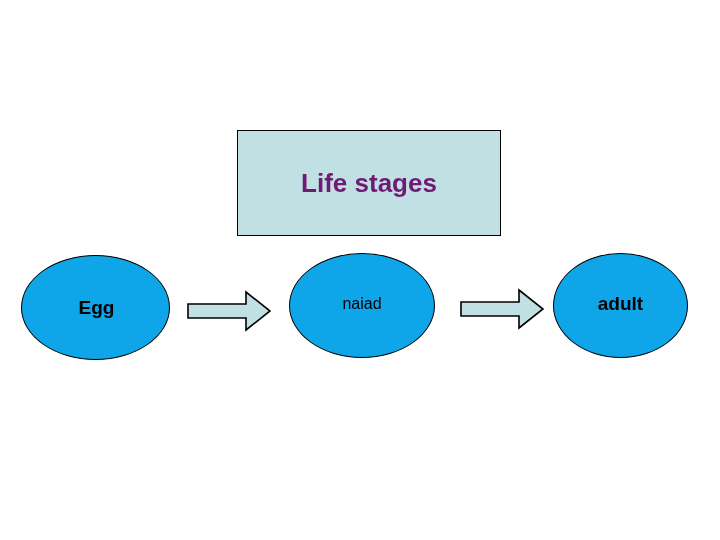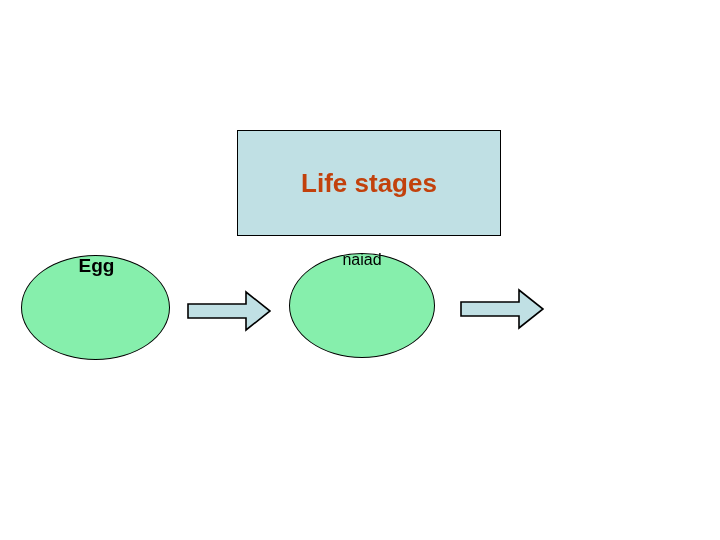--- a/index.html
+++ b/index.html
@@ -29,34 +29,35 @@
     background: #c0e0e4;
     border: 1px solid #000000;
     box-sizing: border-box;
     display: flex;
     align-items: center;
     justify-content: center;
   }
   .title-text {
     font-size: 26px;
     font-weight: bold;
-    color: #c2410c;
+    color: #701a75;
     letter-spacing: 0px;
     line-height: 1;
     white-space: nowrap;
   }
 
   
   .stage-node {
     position: absolute;
-    background: #86efac;
+    background: #0ea5e9;
     border: 1px solid #000000;
     border-radius: 50%;
     box-sizing: border-box;
     display: flex;
+    align-items: center;
     justify-content: center;
   }
   .stage-label {
     font-size: 19px;
     font-weight: bold;
     color: #000000;
     line-height: 1;
     white-space: nowrap;
   }
 
@@ -125,14 +126,17 @@
   <div class="stage-node" id="node-naiad">
     <span class="stage-label">naiad</span>
   </div>
 
   <div class="arrow" id="arrow-2">
     <svg viewBox="0 0 84 40" preserveAspectRatio="none" aria-hidden="true">
       <polygon points="1,13 59,13 59,1 83,20 59,39 59,27 1,27" fill="#c0e0e4" stroke="#000000" stroke-width="1.6" stroke-linejoin="miter"></polygon>
     </svg>
   </div>
 
+  <div class="stage-node" id="node-adult">
+    <span class="stage-label">adult</span>
+  </div>
 
 </div>
 
 </body></html>

